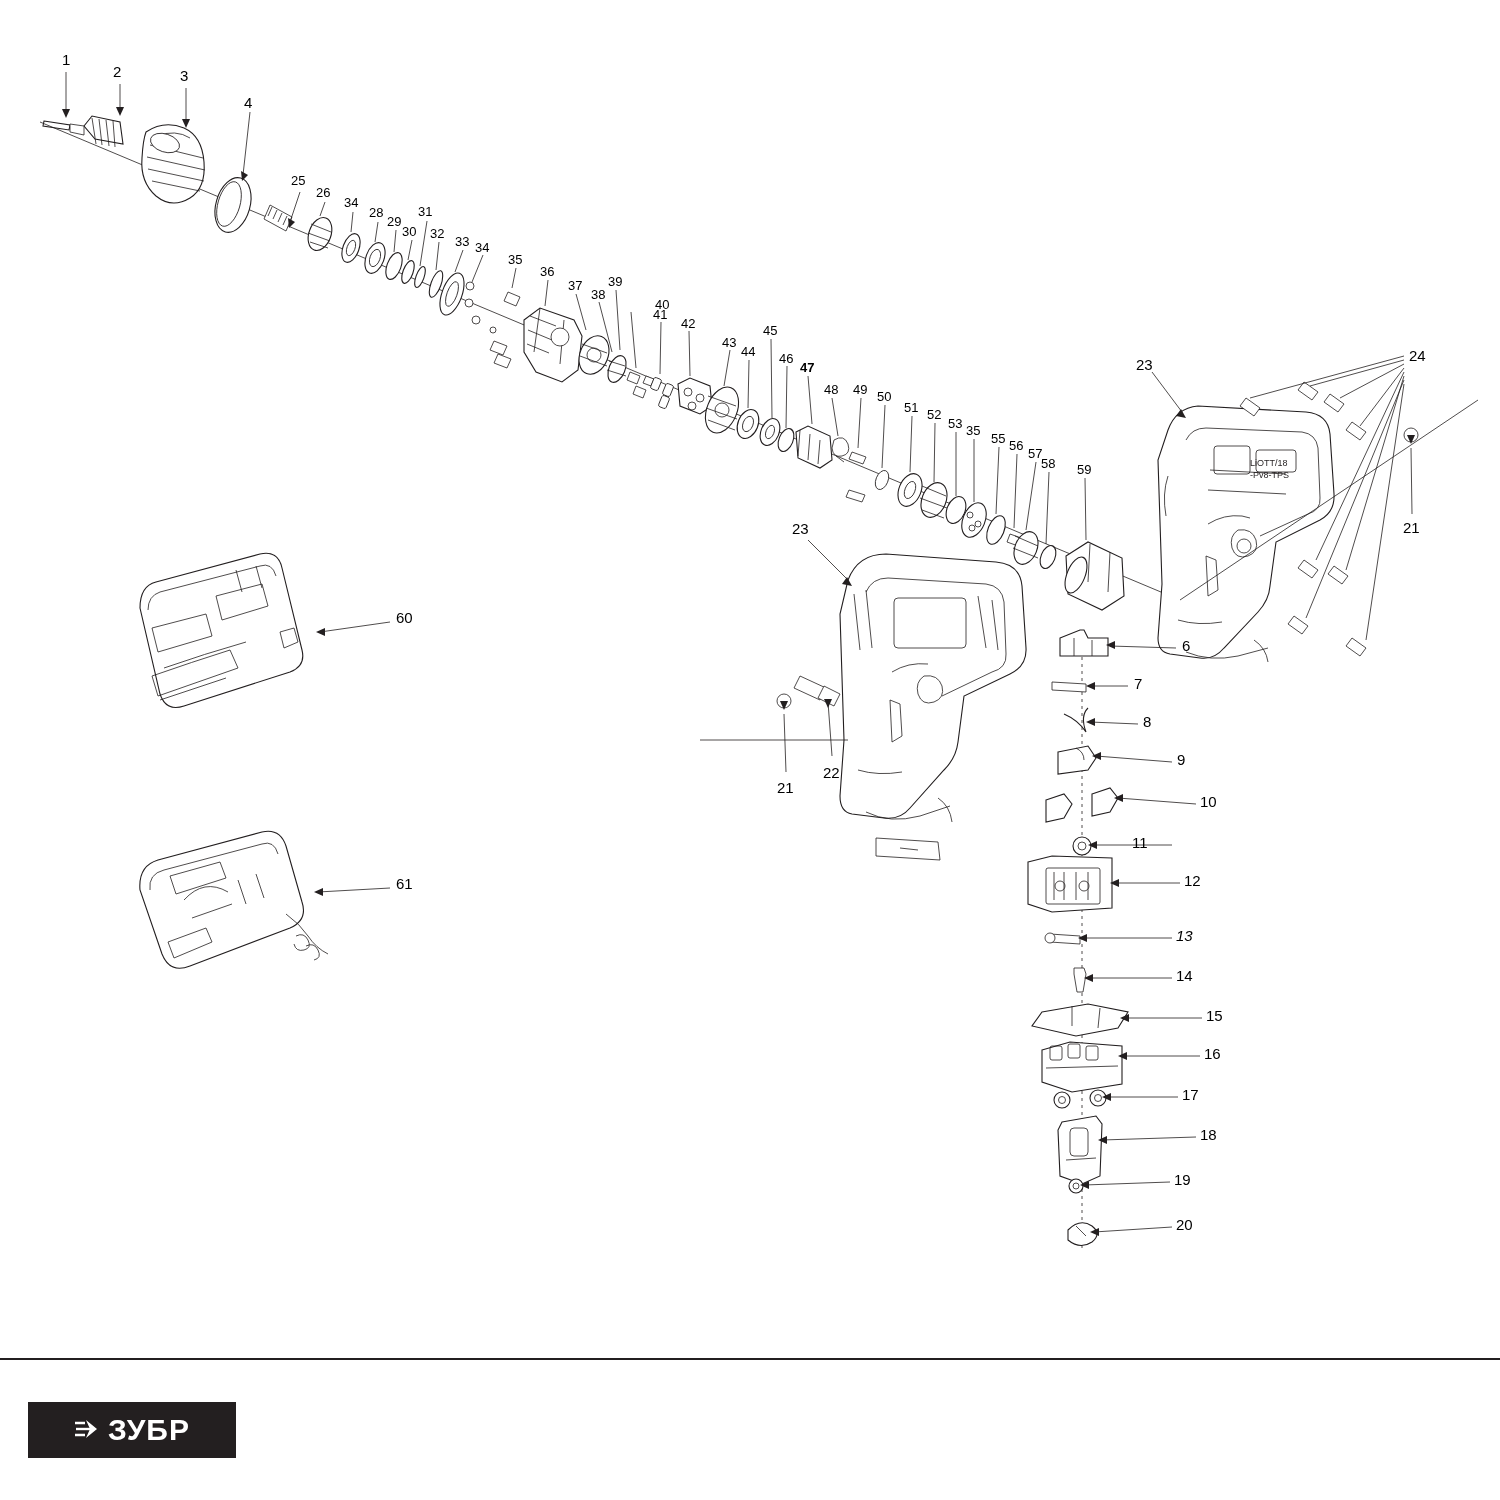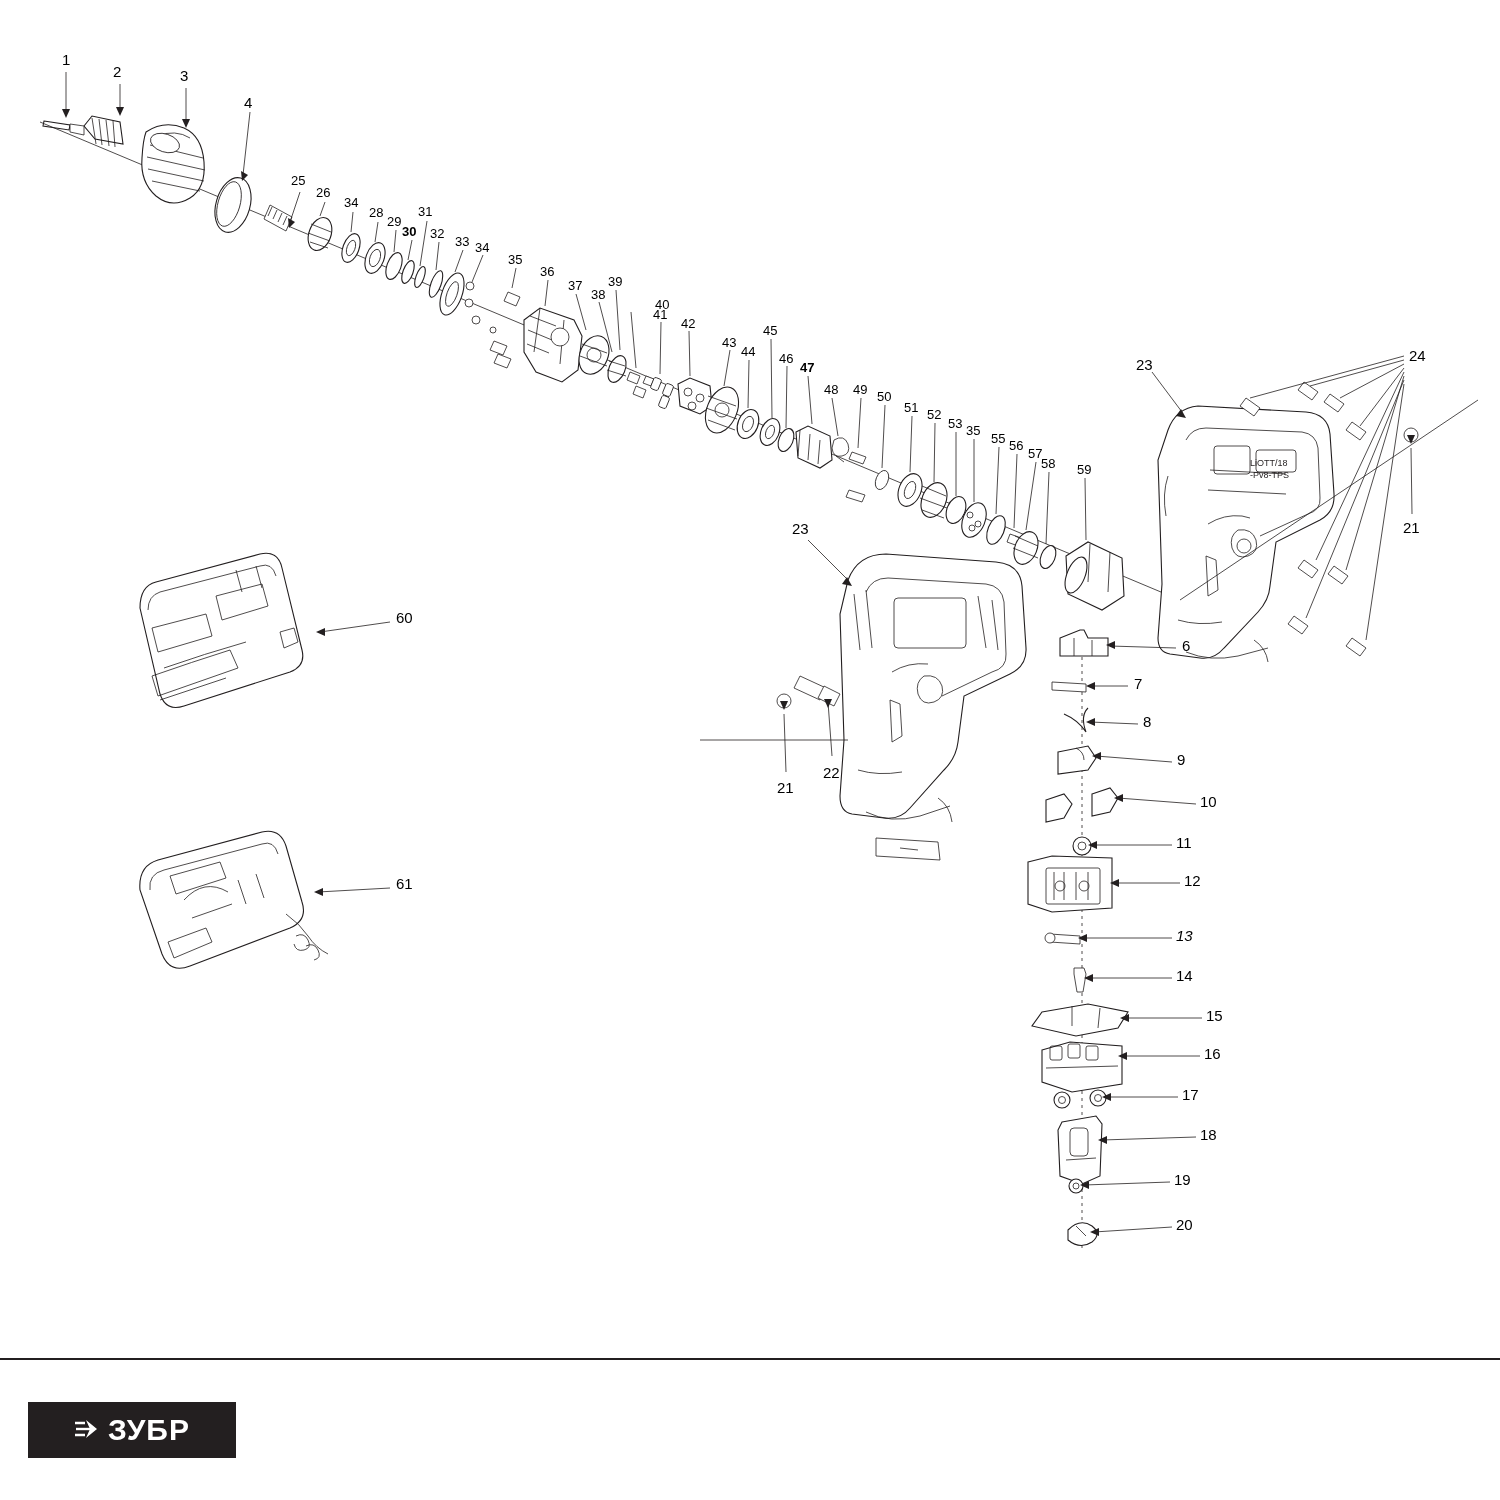--- a/index.html
+++ b/index.html
@@ -525,21 +525,21 @@
   <div id="callouts">
     <span class="callout" style="left:62px;  top:52px;">1</span>
     <span class="callout" style="left:113px; top:64px;">2</span>
     <span class="callout" style="left:180px; top:68px;">3</span>
     <span class="callout" style="left:244px; top:95px;">4</span>
     <span class="callout small" style="left:291px; top:174px;">25</span>
     <span class="callout small" style="left:316px; top:186px;">26</span>
     <span class="callout small" style="left:344px; top:196px;">34</span>
     <span class="callout small" style="left:369px; top:206px;">28</span>
     <span class="callout small" style="left:387px; top:215px;">29</span>
-    <span class="callout small" style="left:402px; top:225px;font-weight:bold;">30</span>
+    <span class="callout small" style="left:402px; top:225px;">30</span>
     <span class="callout small" style="left:418px; top:205px;">31</span>
     <span class="callout small" style="left:430px; top:227px;">32</span>
     <span class="callout small" style="left:455px; top:235px;">33</span>
     <span class="callout small" style="left:475px; top:241px;">34</span>
     <span class="callout small" style="left:508px; top:253px;">35</span>
     <span class="callout small" style="left:540px; top:265px;">36</span>
     <span class="callout small" style="left:568px; top:279px;">37</span>
     <span class="callout small" style="left:591px; top:288px;">38</span>
     <span class="callout small" style="left:608px; top:275px;">39</span>
     <span class="callout small" style="left:655px; top:298px;">40</span>
@@ -566,21 +566,21 @@
     <span class="callout" style="left:1409px; top:348px;">24</span>
     <span class="callout" style="left:1403px; top:520px;">21</span>
     <span class="callout" style="left:792px; top:521px;">23</span>
     <span class="callout" style="left:777px; top:780px;">21</span>
     <span class="callout" style="left:823px; top:765px;">22</span>
     <span class="callout" style="left:1182px; top:638px;">6</span>
     <span class="callout" style="left:1134px; top:676px;">7</span>
     <span class="callout" style="left:1143px; top:714px;">8</span>
     <span class="callout" style="left:1177px; top:752px;">9</span>
     <span class="callout" style="left:1200px; top:794px;">10</span>
-    <span class="callout" style="left:1176px; top:835px;">11</span>
+    <span class="callout" style="left:1132px; top:835px;">11</span>
     <span class="callout" style="left:1184px; top:873px;">12</span>
     <span class="callout" style="left:1176px; top:928px;font-style:italic;">13</span>
     <span class="callout" style="left:1176px; top:968px;">14</span>
     <span class="callout" style="left:1206px; top:1008px;">15</span>
     <span class="callout" style="left:1204px; top:1046px;">16</span>
     <span class="callout" style="left:1182px; top:1087px;">17</span>
     <span class="callout" style="left:1200px; top:1127px;">18</span>
     <span class="callout" style="left:1174px; top:1172px;">19</span>
     <span class="callout" style="left:1176px; top:1217px;">20</span>
     <span class="callout" style="left:396px; top:610px;">60</span>

